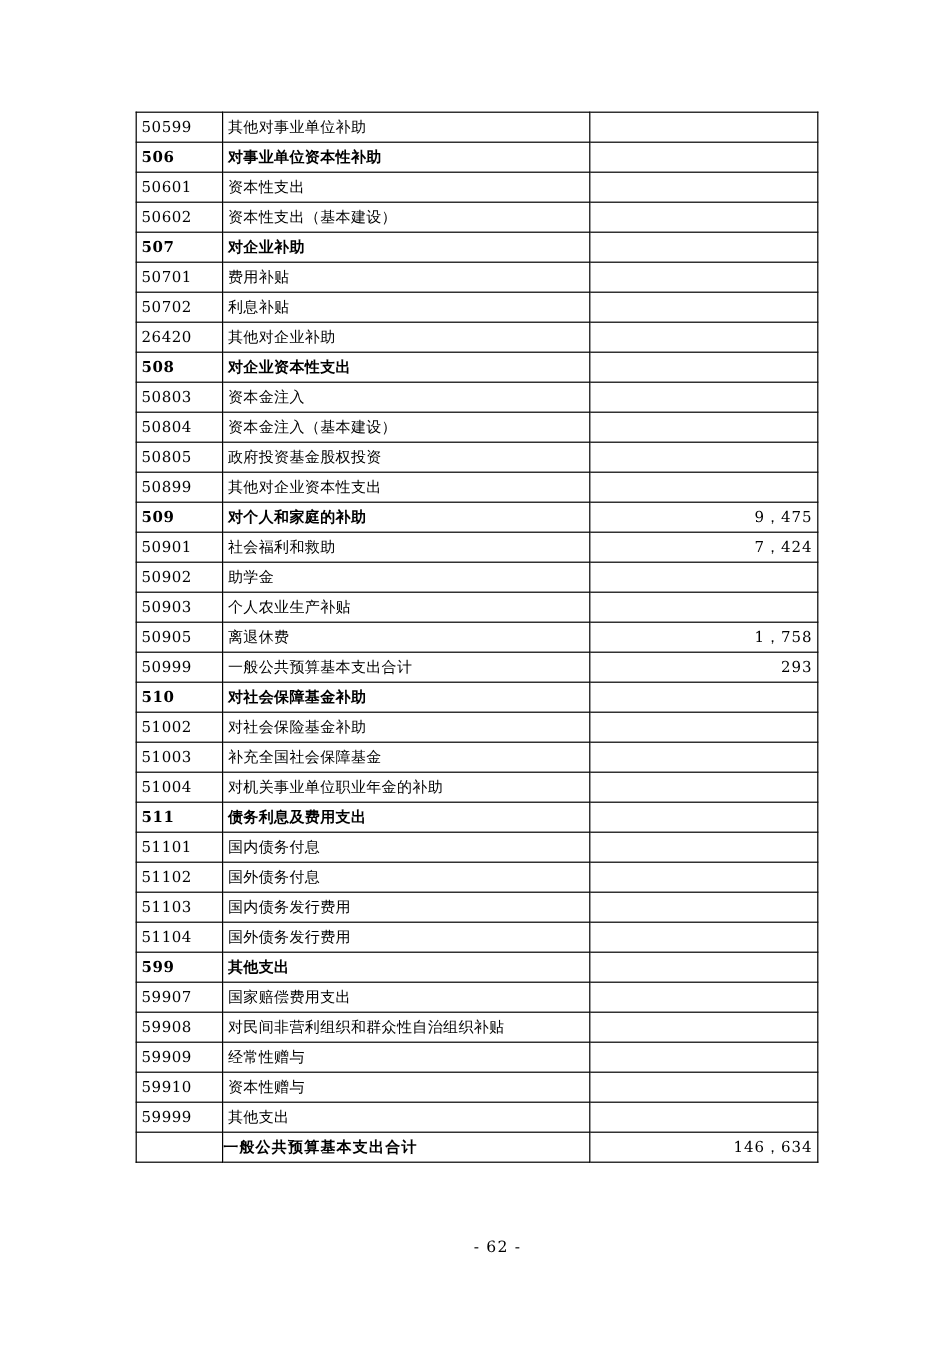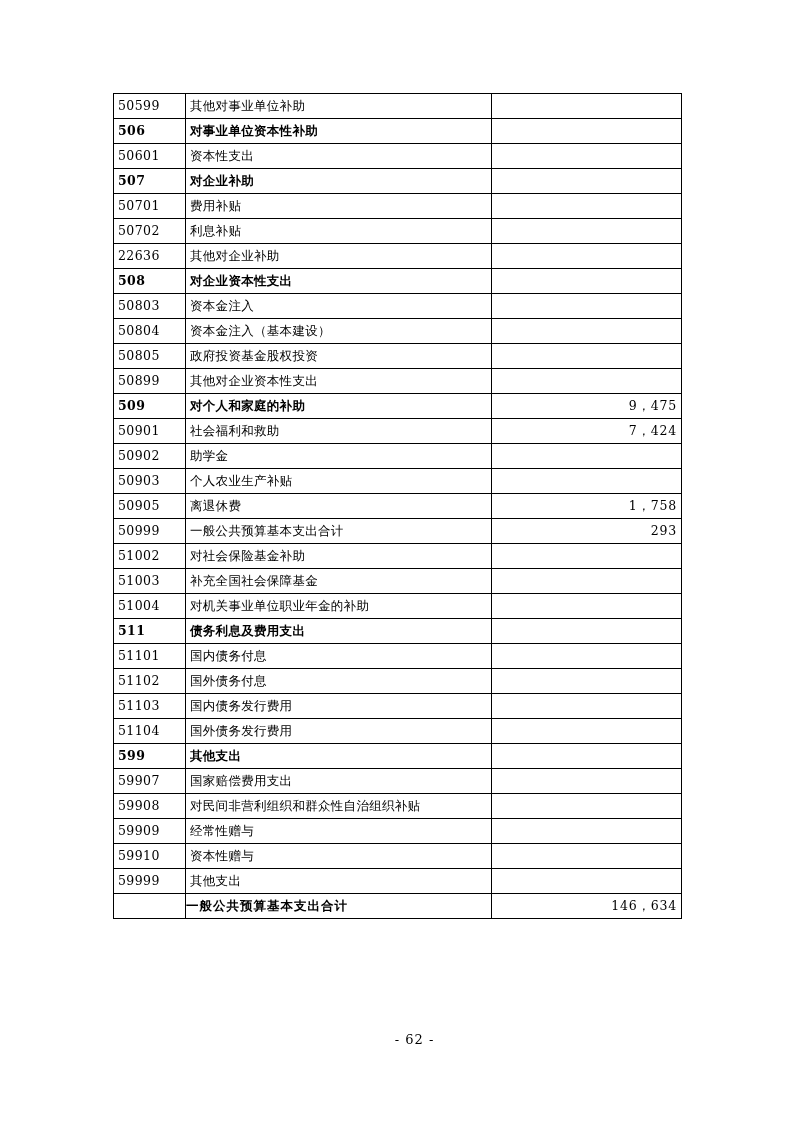--- a/index.html
+++ b/index.html
@@ -108,37 +108,42 @@
           <tr class="level1">
             <td class="code">506</td>
             <td class="name">对事业单位资本性补助</td>
             <td class="val"></td>
           </tr>
           <tr>
             <td class="code">50601</td>
             <td class="name">资本性支出</td>
             <td class="val"></td>
           </tr>
+          <tr>
+            <td class="code">50602</td>
+            <td class="name">资本性支出（基本建设）</td>
+            <td class="val"></td>
+          </tr>
           <tr class="level1">
             <td class="code">507</td>
             <td class="name">对企业补助</td>
             <td class="val"></td>
           </tr>
           <tr>
             <td class="code">50701</td>
             <td class="name">费用补贴</td>
             <td class="val"></td>
           </tr>
           <tr>
             <td class="code">50702</td>
             <td class="name">利息补贴</td>
             <td class="val"></td>
           </tr>
           <tr>
-            <td class="code">22636</td>
+            <td class="code">26420</td>
             <td class="name">其他对企业补助</td>
             <td class="val"></td>
           </tr>
           <tr class="level1">
             <td class="code">508</td>
             <td class="name">对企业资本性支出</td>
             <td class="val"></td>
           </tr>
           <tr>
             <td class="code">50803</td>
@@ -182,20 +187,25 @@
           </tr>
           <tr>
             <td class="code">50905</td>
             <td class="name">离退休费</td>
             <td class="val">1，758</td>
           </tr>
           <tr>
             <td class="code">50999</td>
             <td class="name">一般公共预算基本支出合计</td>
             <td class="val">293</td>
+          </tr>
+          <tr class="level1">
+            <td class="code">510</td>
+            <td class="name">对社会保障基金补助</td>
+            <td class="val"></td>
           </tr>
           <tr>
             <td class="code">51002</td>
             <td class="name">对社会保险基金补助</td>
             <td class="val"></td>
           </tr>
           <tr>
             <td class="code">51003</td>
             <td class="name">补充全国社会保障基金</td>
             <td class="val"></td>

